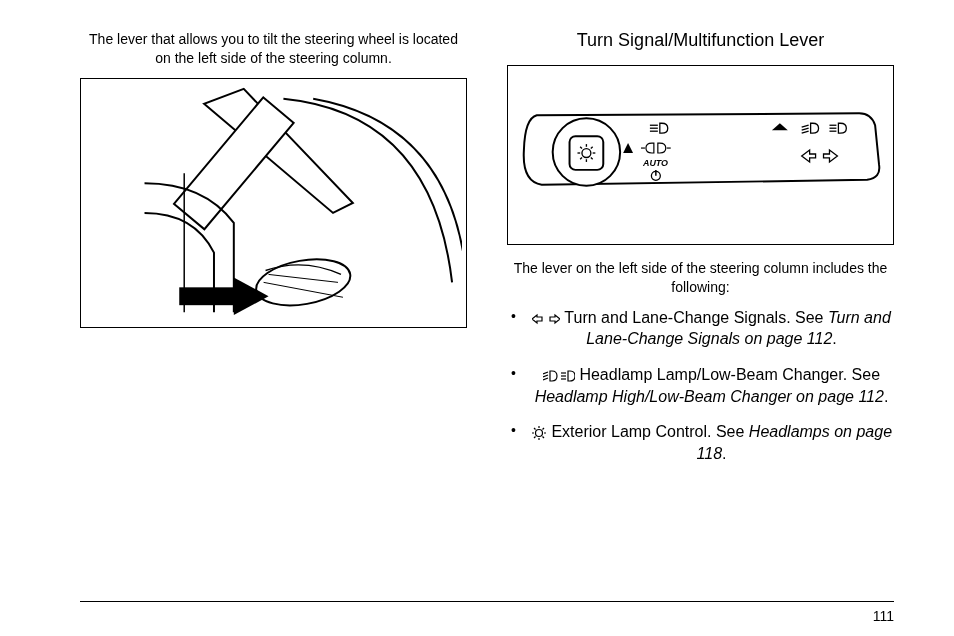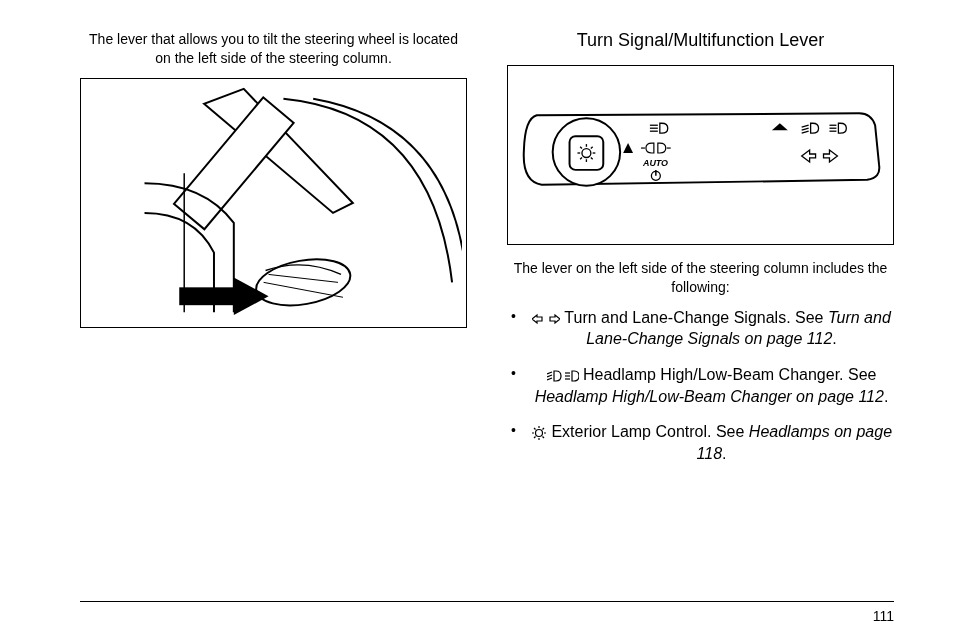--- a/index.html
+++ b/index.html
@@ -198,21 +198,21 @@
                 <line x1="0" y1="4" x2="5" y2="2"></line>
                 <line x1="0" y1="7" x2="5" y2="5"></line>
                 <line x1="0" y1="10" x2="5" y2="8"></line>
             <path d="M 27 1 Q 32 1 32 6 Q 32 11 27 11 L 25 11 L 25 1 Z"></path>
                 <line x1="18" y1="3" x2="23" y2="3"></line>
                 <line x1="18" y1="6" x2="23" y2="6"></line>
                 <line x1="18" y1="9" x2="23" y2="9"></line>
           </g>
             </svg>
         </span>
-        <span>Headlamp High/Low-Beam Changer. See </span><span class="ital">Headlamp High/Low-Beam Changer on page 112</span><span>.</span>
+        <span>Headlamp Lamp/Low-Beam Changer. See </span><span class="ital">Headlamp High/Low-Beam Changer on page 112</span><span>.</span>
       </li>
       <li>
         <span class="icon-slot">
           <svg width="16" height="16" viewBox="-8 -8 16 16">
               <g stroke="#000" stroke-width="1.2" fill="none">
             <circle cx="0" cy="0" r="3.5"></circle>
             <line x1="0" y1="-7" x2="0" y2="-5"></line>
                 <line x1="0" y1="7" x2="0" y2="5"></line>
             <line x1="-7" y1="0" x2="-5" y2="0"></line>
                 <line x1="7" y1="0" x2="5" y2="0"></line>

